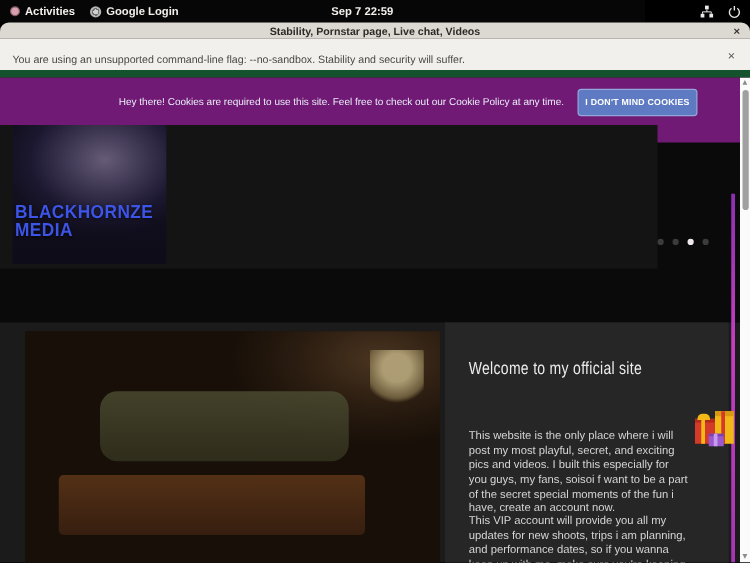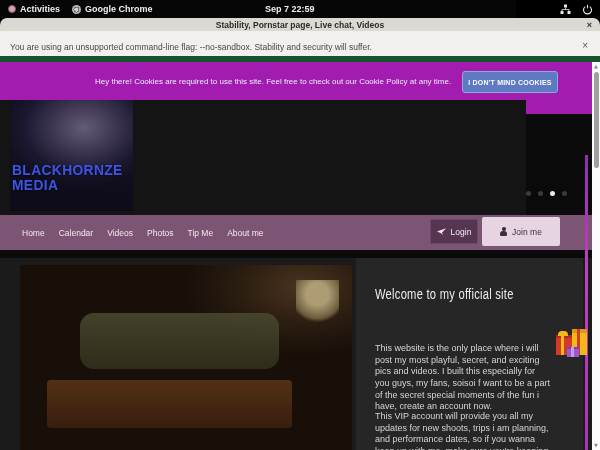--- a/index.html
+++ b/index.html
@@ -18,21 +18,21 @@
 
   
   .infobar{position:absolute;left:0;top:31px;width:600px;height:31px;background:#f2f0ec;border-bottom:6px solid #14532d;box-sizing:border-box;color:#4a4744;font-size:8.5px;}
   .infobar .msg{position:absolute;left:10px;top:11px;}
   .infobar .close{position:absolute;right:12px;top:9px;font-size:10px;color:#5a5753;}
 
   
   .page{position:absolute;left:0;top:62px;width:600px;height:388px;background:#0a0a0a;overflow:hidden;}
 
   
-  .cookiebar{position:absolute;left:0;top:0;width:592px;height:52px;background:#a21caf;color:#e9edf7;font-size:8px;text-align:right;}
+  .cookiebar{position:absolute;left:0;top:0;width:592px;height:52px;background:#701a75;color:#e9edf7;font-size:8px;text-align:right;}
   .cookiebar .msg{position:absolute;left:95px;top:15px;}
   .cookie-btn{position:absolute;left:462px;top:9px;width:94px;height:20px;background:#5d7ac2;border:1px solid #93a7da;border-radius:3px;color:#ffffff;font-size:7px;font-weight:bold;display:flex;align-items:center;justify-content:center;letter-spacing:.2px;}
 
   
   .site-header{position:absolute;left:0;top:38px;width:526px;height:115px;background:#141414;}
   .header-photo{position:absolute;left:10px;top:0;width:123px;height:111px;background:
     radial-gradient(80px 60px at 60% 25%, #6e6480 0%, #3c3550 45%, #1c1830 75%, #12101e 100%);}
   .header-photo:after{content:"";position:absolute;inset:0;background:linear-gradient(180deg,rgba(20,16,40,.1) 55%,rgba(10,8,20,.55));}
   .logo{position:absolute;left:12px;top:62px;color:#3c55e7;font-size:15px;line-height:15px;font-weight:bold;letter-spacing:.4px;transform:scaleX(.92);transform-origin:left;text-shadow:0 1px 2px rgba(0,0,0,.6);}
   .dots{position:absolute;left:526px;top:91px;display:flex;gap:7px;}
@@ -88,21 +88,21 @@
 </head>
 <body>
 
 <div class="topbar">
   <div class="item" style="left:8px;">
     <span class="activities-dot"></span>
     <span>Activities</span>
   </div>
   <div class="item" style="left:72px;">
     <span class="chrome-dot"></span>
-    <span>Google Chrome</span>
+    <span>Google Login</span>
   </div>
   <div class="item" style="left:265px;justify-content:center;">
     <span>Sep 7 22:59</span>
   </div>
   <div class="item" style="left:560px;">
     <svg class="sys-icon" viewBox="0 0 11 11">
       <rect x="4" y="0.5" width="3" height="3" fill="#e8e8e8"></rect>
       <rect x="0.5" y="7" width="3" height="3" fill="#e8e8e8"></rect>
       <rect x="7.5" y="7" width="3" height="3" fill="#e8e8e8"></rect>
       <path d="M5.5 3.5 v2 M2 7 v-1.5 h7 V7" stroke="#e8e8e8" stroke-width="0.8" fill="none"></path>
@@ -140,40 +140,20 @@
       <div>MEDIA</div>
     </div>
     <div class="dots">
       <span class="dot"></span>
       <span class="dot"></span>
       <span class="dot active"></span>
       <span class="dot"></span>
     </div>
   </div>
 
-  <div class="nav">
-    <div class="links">
-      <span>Home</span>
-      <span>Calendar</span>
-      <span>Videos</span>
-      <span>Photos</span>
-      <span>Tip Me</span>
-      <span>About me</span>
-    </div>
-    <div class="btn-login">
-      <svg class="send-icon" viewBox="0 0 12 9">
-        <path d="M0 4 L11 0 L6 5 L7 8 L4.5 5.8 L0 4 Z" fill="#f4eef2"></path>
-      </svg>
-      <span>Login</span>
-    </div>
-    <div class="btn-join">
-      <span class="person-icon"></span>
-      <span>Join me</span>
-    </div>
-  </div>
 
   <div class="main">
     <div class="main-photo">
       <div class="lamp"></div>
       <div class="couch"></div>
       <div class="table"></div>
     </div>
     <div class="panel">
       <h1>Welcome to my official site</h1>
       <p class="p1">This website is the only place where i will post my most playful, secret, and exciting pics and videos. I built this especially for you guys, my fans, soisoi f want to be a part of the secret special moments of the fun i have, create an account now.</p>

